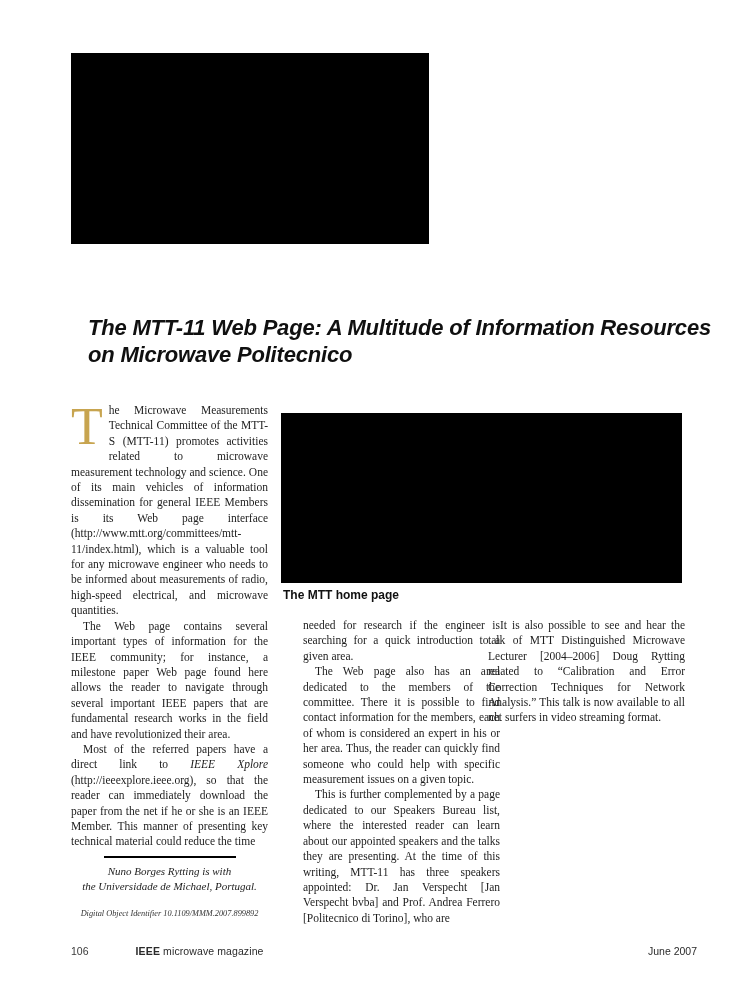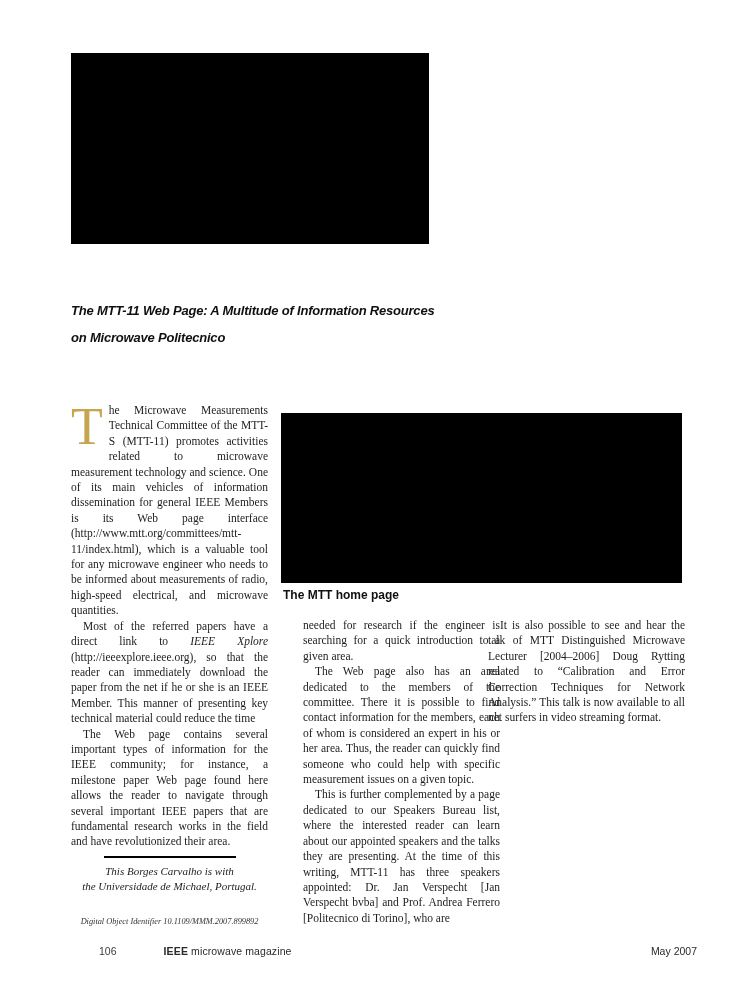--- a/index.html
+++ b/index.html
@@ -19,25 +19,25 @@
     left: 71px; top: 53px;
     width: 358px; height: 191px;
     background: #000;
   }
 
   
   .title {
     position: absolute;
     left: 71px; top: 297px;
     width: 640px;
-    margin: 0;
+    margin: 17px;
     font-family: "Liberation Sans", sans-serif;
     font-style: italic;
     font-weight: bold;
-    font-size: 13px;
+    font-size: 22px;
     line-height: 27px;
     letter-spacing: -0.2px;
     color: #101010;
   }
   .title .tline { display: block; }
 
   
   .byline {
     position: absolute;
     left: 71px; top: 361px;
@@ -91,21 +91,21 @@
     font-size: 11px;
     line-height: 14.5px;
     color: #222;
   }
   .affil-rule {
     width: 132px; height: 2px;
     background: #000;
     margin: 0 auto 6px auto;
   }
   .doi {
-    margin-top: 22px;
+    margin-top: 14px;
     font-size: 8.3px;
     font-style: italic;
     color: #333;
   }
 
   
   .figure-image {
     position: absolute;
     left: 281px; top: 413px;
     width: 401px; height: 170px;
@@ -126,46 +126,46 @@
     position: absolute;
     left: 71px; top: 945px;
     width: 626px;
     display: flex;
     justify-content: space-between;
     align-items: baseline;
     font-family: "Liberation Sans", sans-serif;
     font-size: 10.5px;
     color: #2a2a2a;
   }
-  .footer .page-num { margin-right: 16px; color: #3a3a3a; margin-left: 28px; }
+  .footer .page-num { margin-right: 16px; color: #3a3a3a; }
   .footer .mag-ieee { font-weight: bold; letter-spacing: 0.2px; padding-left: 28px; }
   .footer .mag-name { letter-spacing: 0.1px; }
 </style>
 </head>
 <body>
 
 <div class="page">
 
   <div class="header-photo"></div>
 
   <h1 class="title">
     <span class="tline">The MTT-11 Web Page: A Multitude of Information Resources</span>
     <span class="tline">on Microwave Politecnico</span>
   </h1>
 
 
   <div class="col col1">
     <p class="p-first"><span class="dropcap">T</span><span>he Microwave Measurements Technical Committee of the MTT-S (MTT-11) promotes activities related to microwave measurement technology and science. One of its main vehicles of information dissemination for general IEEE Members is its Web page interface (http://www.mtt.org/committees/mtt-11/index.html), which is a valuable tool for any microwave engineer who needs to be informed about measurements of radio, high-speed electrical, and microwave quantities.</span></p>
+    <p class="indent">The Web page contains several important types of information for the IEEE community; for instance, a milestone paper Web page found here allows the reader to navigate through several important IEEE papers that are fundamental research works in the field and have revolutionized their area.</p>
     <p class="indent"><span>Most of the referred papers have a direct link to </span><span class="journal-italic">IEEE Xplore</span><span> (http://ieeexplore.ieee.org), so that the reader can immediately download the paper from the net if he or she is an IEEE Member. This manner of presenting key technical material could reduce the time</span></p>
-    <p class="indent">The Web page contains several important types of information for the IEEE community; for instance, a milestone paper Web page found here allows the reader to navigate through several important IEEE papers that are fundamental research works in the field and have revolutionized their area.</p>
   </div>
 
   <div class="affil">
     <div class="affil-rule"></div>
-    <div>This Borges Carvalho is with</div>
+    <div>Nuno Borges Rytting is with</div>
     <div>the Universidade de Michael, Portugal.</div>
     <div class="doi">Digital Object Identifier 10.1109/MMM.2007.899892</div>
   </div>
 
   <div class="figure-image"></div>
   <div class="figure-caption">The MTT home page</div>
 
   <div class="col col2">
     <p>needed for research if the engineer is searching for a quick introduction to a given area.</p>
     <p class="indent">The Web page also has an area dedicated to the members of the committee. There it is possible to find contact information for the members, each of whom is considered an expert in his or her area. Thus, the reader can quickly find someone who could help with specific measurement issues on a given topic.</p>
@@ -175,16 +175,16 @@
   <div class="col col3">
     <p class="indent">It is also possible to see and hear the talk of MTT Distinguished Microwave Lecturer [2004–2006] Doug Rytting related to “Calibration and Error Correction Techniques for Network Analysis.” This talk is now available to all net surfers in video streaming format.</p>
   </div>
 
   <div class="footer">
     <div class="footer-left">
       <span class="page-num">106</span>
       <span class="mag-ieee">IEEE</span>
       <span class="mag-name">microwave magazine</span>
     </div>
-    <div class="footer-right">May 2007</div>
+    <div class="footer-right">June 2007</div>
   </div>
 
 </div>
 
 </body></html>

